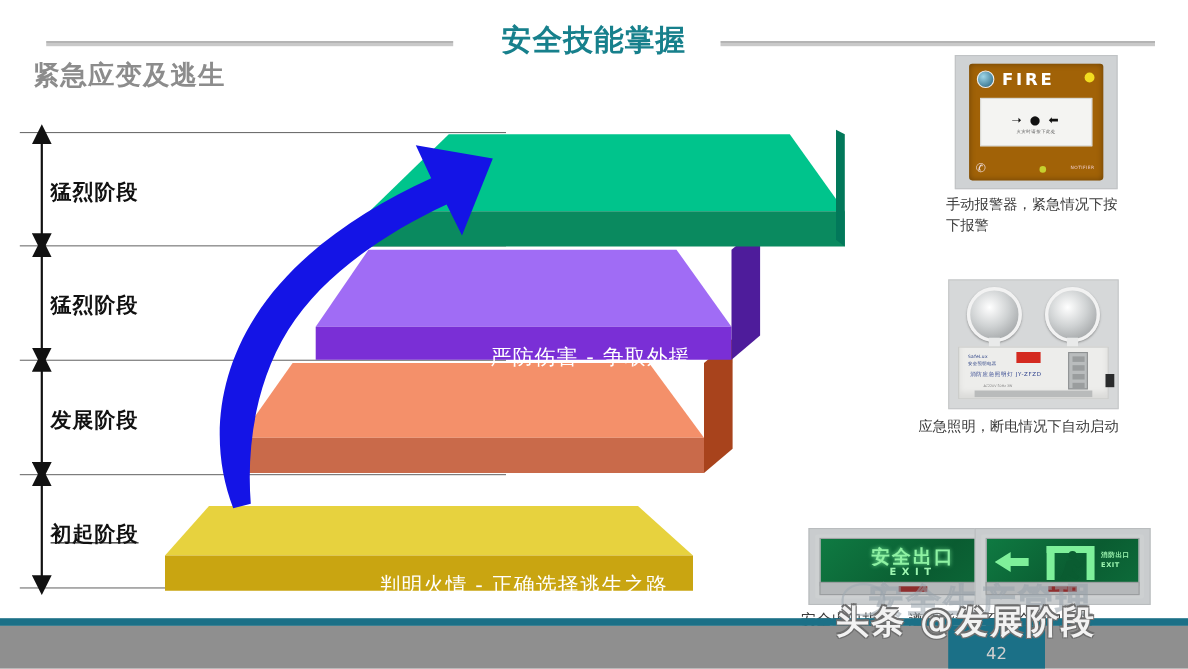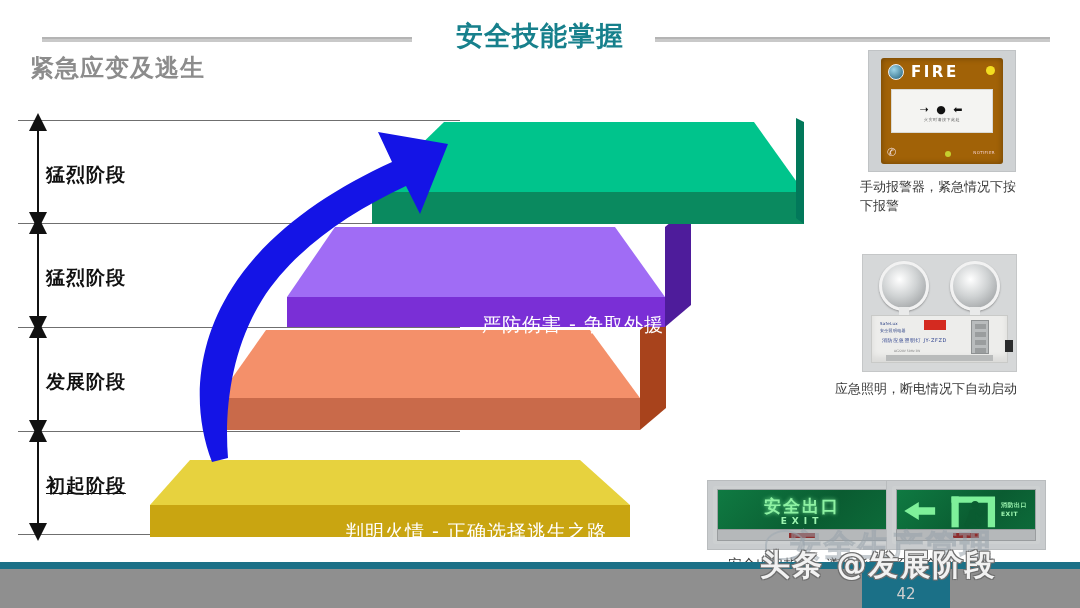--- a/index.html
+++ b/index.html
@@ -119,21 +119,21 @@
   .el-logo { position: absolute; left: 8px; top: 5px; font-size: 4px; color: #233a80; letter-spacing: .3px; line-height: 1.7; }
   .el-red { position: absolute; left: 52px; top: 4px; width: 22px; height: 10px; background: #d42a20; }
   .el-text { position: absolute; left: 10px; top: 21px; font-size: 5px; color: #2b3f8c; letter-spacing: .6px; }
   .el-sub { position: absolute; left: 22px; top: 33px; font-size: 3px; color: #7d7d7d; }
   .el-panel { position: absolute; right: 18px; top: 4px; width: 18px; height: 34px; background: #b9bcbd; border: 1px solid #8e9192; }
   .el-panel i { display: block; margin: 3px auto; width: 11px; height: 5px; background: #9a9d9e; }
   .el-side { position: absolute; right: -6px; top: 24px; width: 8px; height: 12px; background: #2a2b2c; }
   .el-foot { position: absolute; left: 14px; right: 14px; bottom: 1px; height: 6px; background: #b9bbbb; }
 
   
-  .ph3a { left: 7px; top: 430px; width: 190px; height: 70px; background: #c9ccce; border: 1px solid #b9bcbe; }
+  .ph3a { left: 35px; top: 430px; width: 190px; height: 70px; background: #c9ccce; border: 1px solid #b9bcbe; }
   .ph3b { left: 186px; top: 430px; width: 160px; height: 70px; background: #c9ccce; border: 1px solid #b9bcbe; }
   .xs-frame { position: absolute; left: 5px; top: 5px; right: 5px; bottom: 5px; background: #cdd0d1; border-radius: 2px; }
   .xs-screen { position: absolute; left: 4px; top: 3px; right: 4px; height: 44px; background: #0b6b3a;
                background: linear-gradient(135deg, #0f7a42 0%, #0a5c31 60%, #0d6b3a 100%); border: 1px solid #9fa3a5; }
   .xs-cn { position: absolute; left: 0; top: 5px; width: 100%; text-align: center; font-size: 17px; font-weight: bold;
            color: #8ef2a3; letter-spacing: 2px; text-shadow: 0 0 4px rgba(140,255,170,.8); }
   .xs-en { position: absolute; left: 0; top: 26px; width: 100%; text-align: center; font-size: 9px; font-weight: bold;
            color: #9df5b0; letter-spacing: 5px; }
   .xs-bar { position: absolute; left: 4px; bottom: 3px; right: 4px; height: 12px; background: #b5b8ba; border: 1px solid #9a9d9f; }
   .xs-bar::after { content: ""; position: absolute; left: 50%; top: 3px; margin-left: -13px; width: 26px; height: 5px; background: #8e2d2d; }
@@ -223,21 +223,21 @@
 
     <div class="step" style="left:287px; top:227px;">
       <svg width="420" height="120" viewBox="0 0 420 120">
         <polygon id="s2top" points="48,0 328,0 378,70 0,70" fill="#a06cf5"></polygon>
         <polygon id="s2front" points="0,70 378,70 378,100 0,100" fill="#7a2fd6"></polygon>
         <polygon id="s2side" points="378,0 378,100 404,78 404,-22" fill="#4e1c9b"></polygon>
       </svg>
       <div class="step-label" style="left:58px; top:292px; color:#ffffff;">判明火情 - 正确选择逃生之路</div>
     </div>
 
-    <div class="step" style="left:372px; top:122px;">
+    <div class="step" style="left:336px; top:122px;">
       <svg width="430" height="120" viewBox="0 0 430 120">
         <polygon id="s1top" points="72,0 382,0 432,70 0,70" fill="#00c48c"></polygon>
         <polygon id="s1front" points="0,70 432,70 432,102 0,102" fill="#0a8a5f"></polygon>
         <polygon id="s1side" points="432,0 432,102 424,96 424,-4" fill="#02785a"></polygon>
       </svg>
       <div class="step-label" style="left:110px; top:190px; color:#ffffff;">严防伤害 - 争取外援</div>
     </div>
   </div>
 
   <div class="arrow">

